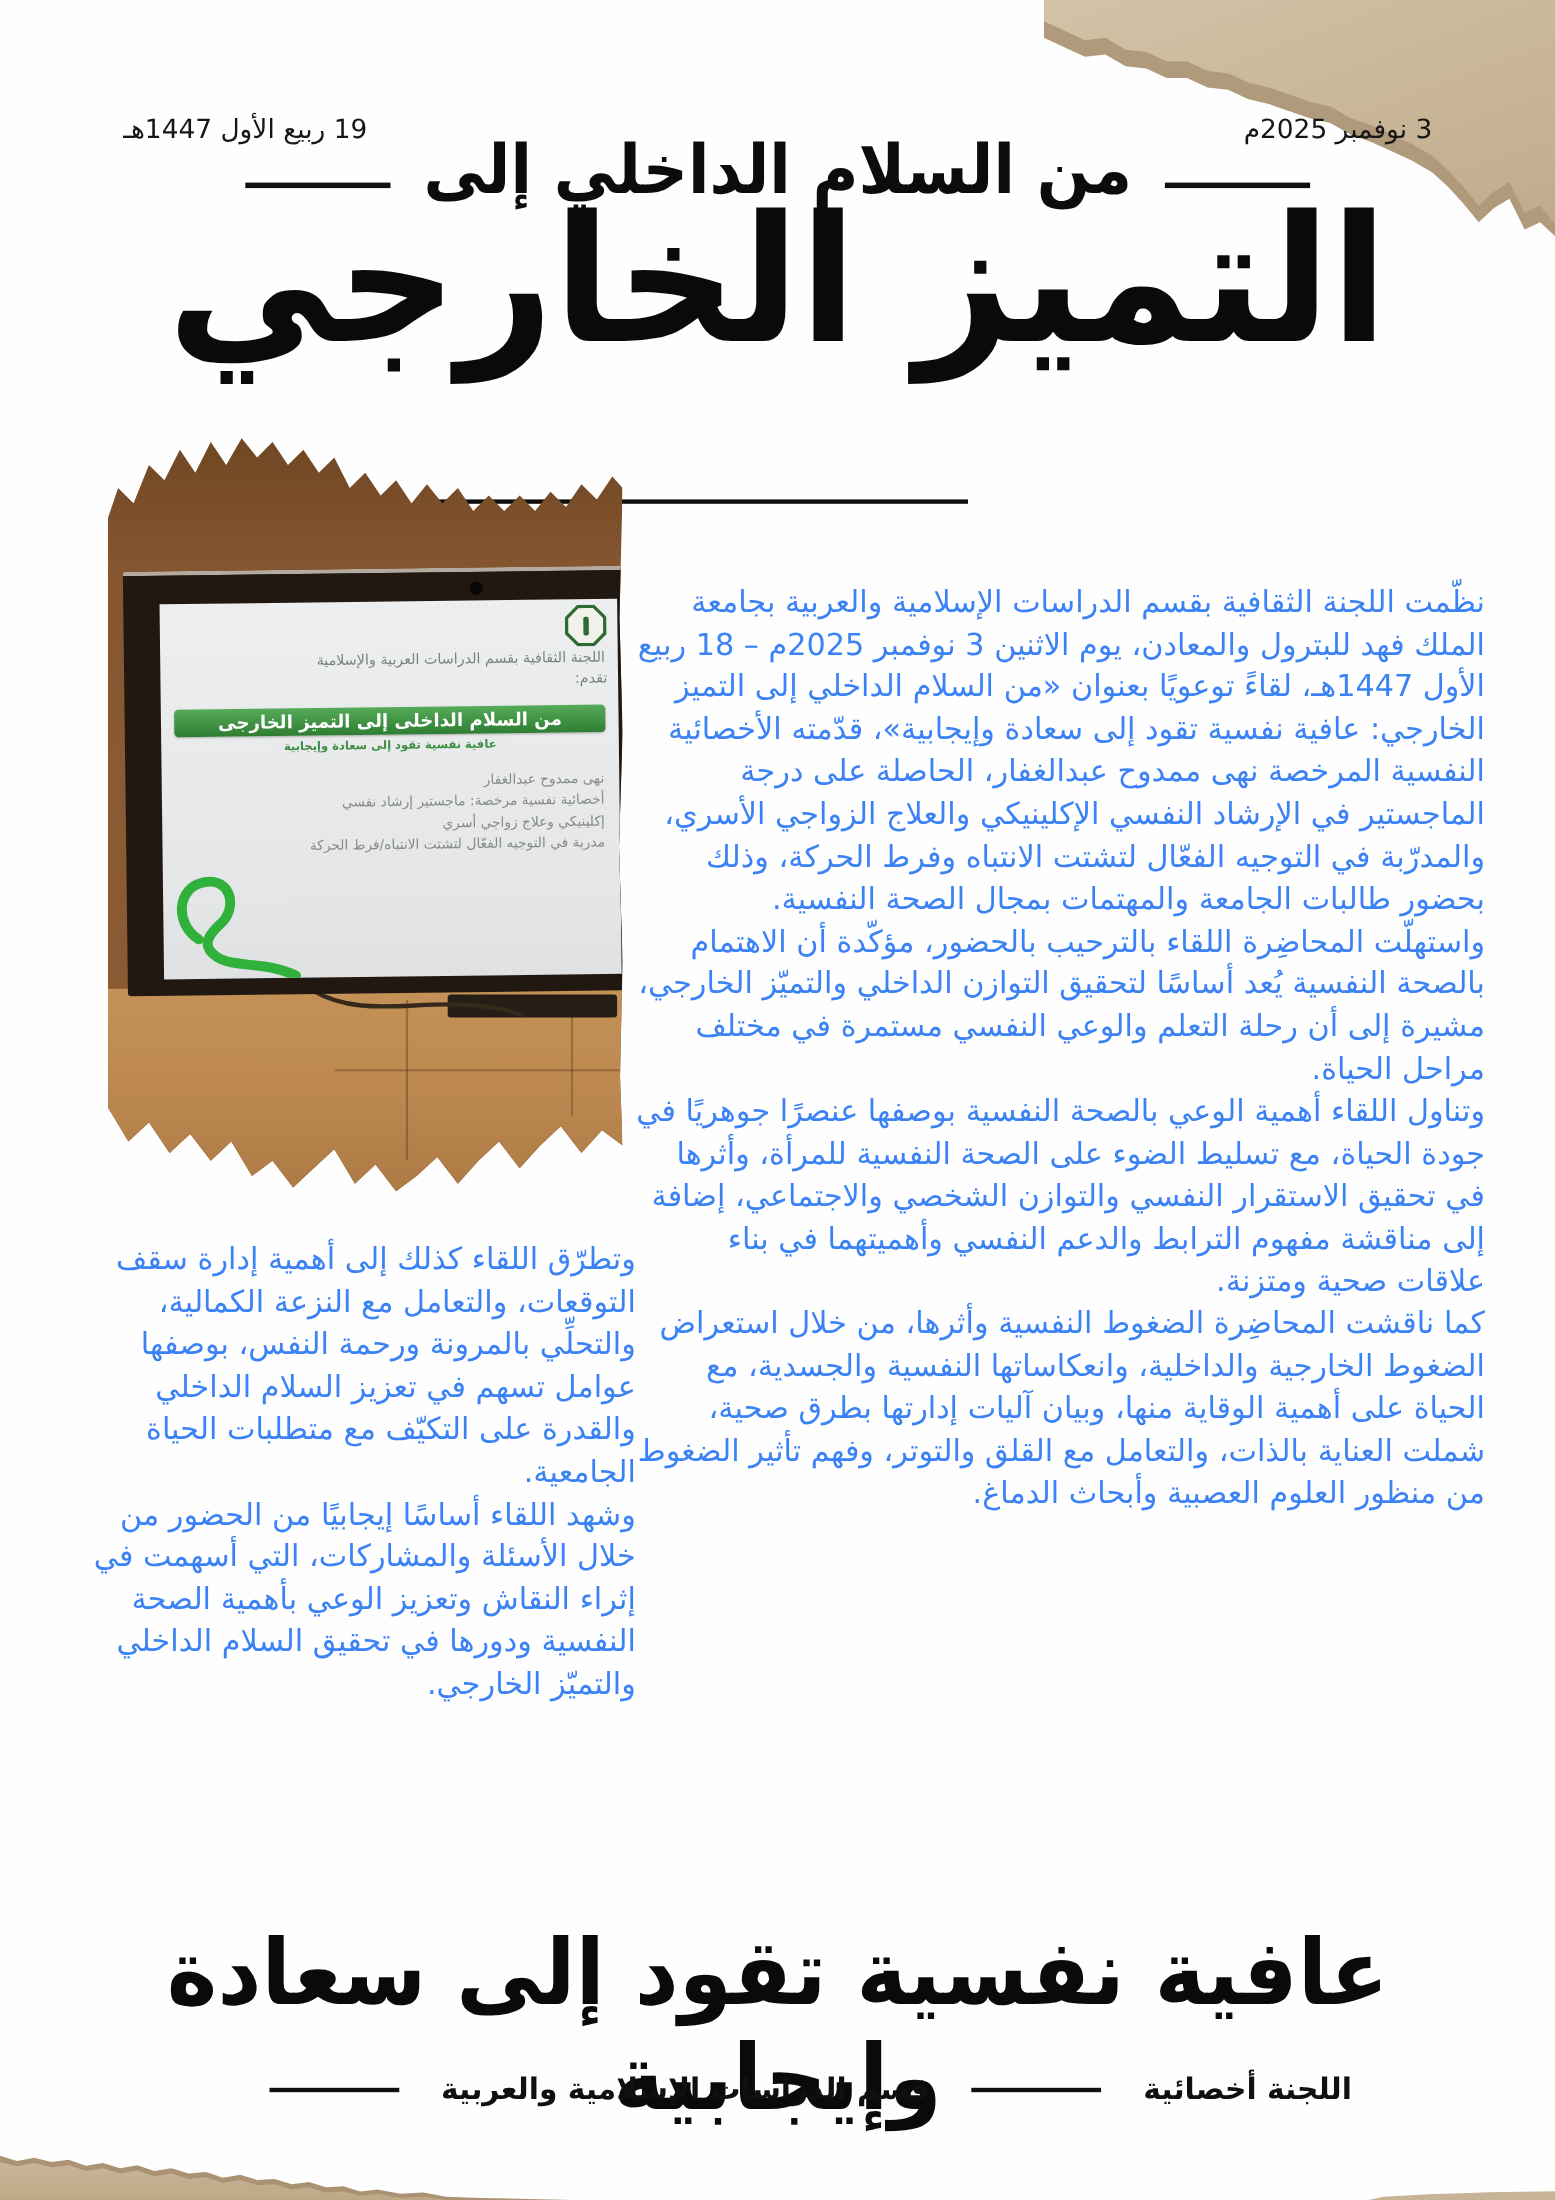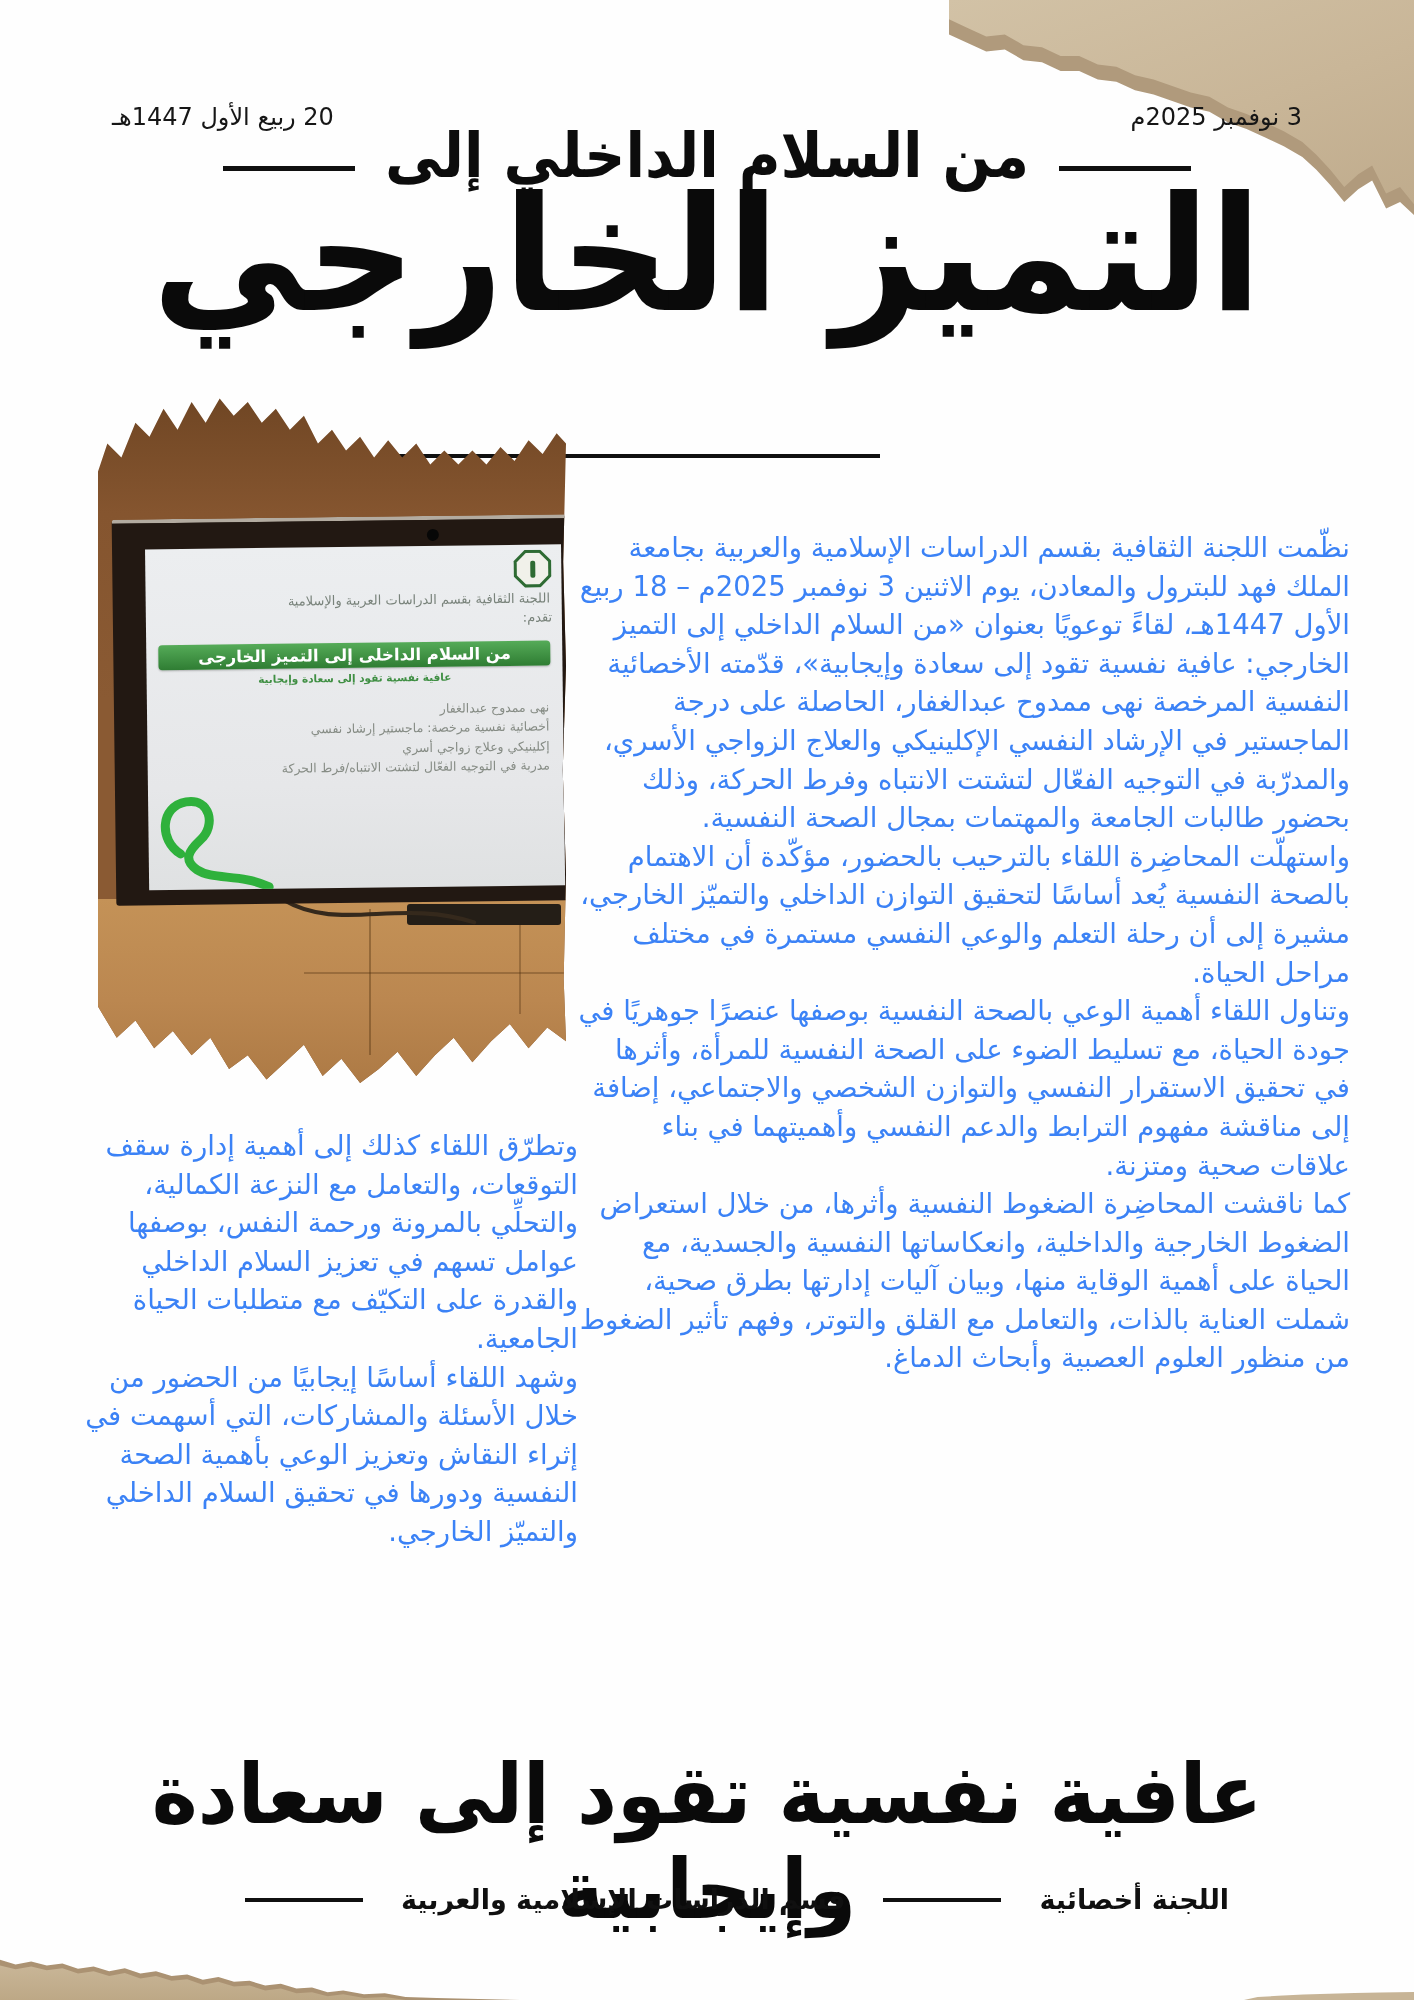--- a/index.html
+++ b/index.html
@@ -139,21 +139,21 @@
   <div class="torn torn-bl">
     <div class="edge"></div>
     <div class="paper"></div>
   </div>
   <div class="torn torn-br">
     <div class="paper"></div>
   </div>
 
   <div class="dates-row">
     <span>3 نوفمبر 2025م</span>
-    <span>20 ربيع الأول 1447هـ</span>
+    <span>19 ربيع الأول 1447هـ</span>
   </div>
 
   <div class="kicker-row">
     <span class="kicker-dash"></span>
     <span class="kicker-text">من السلام الداخلي إلى</span>
     <span class="kicker-dash"></span>
   </div>
   <div class="main-title">التميز الخارجي</div>
   <div class="title-divider"></div>
 

